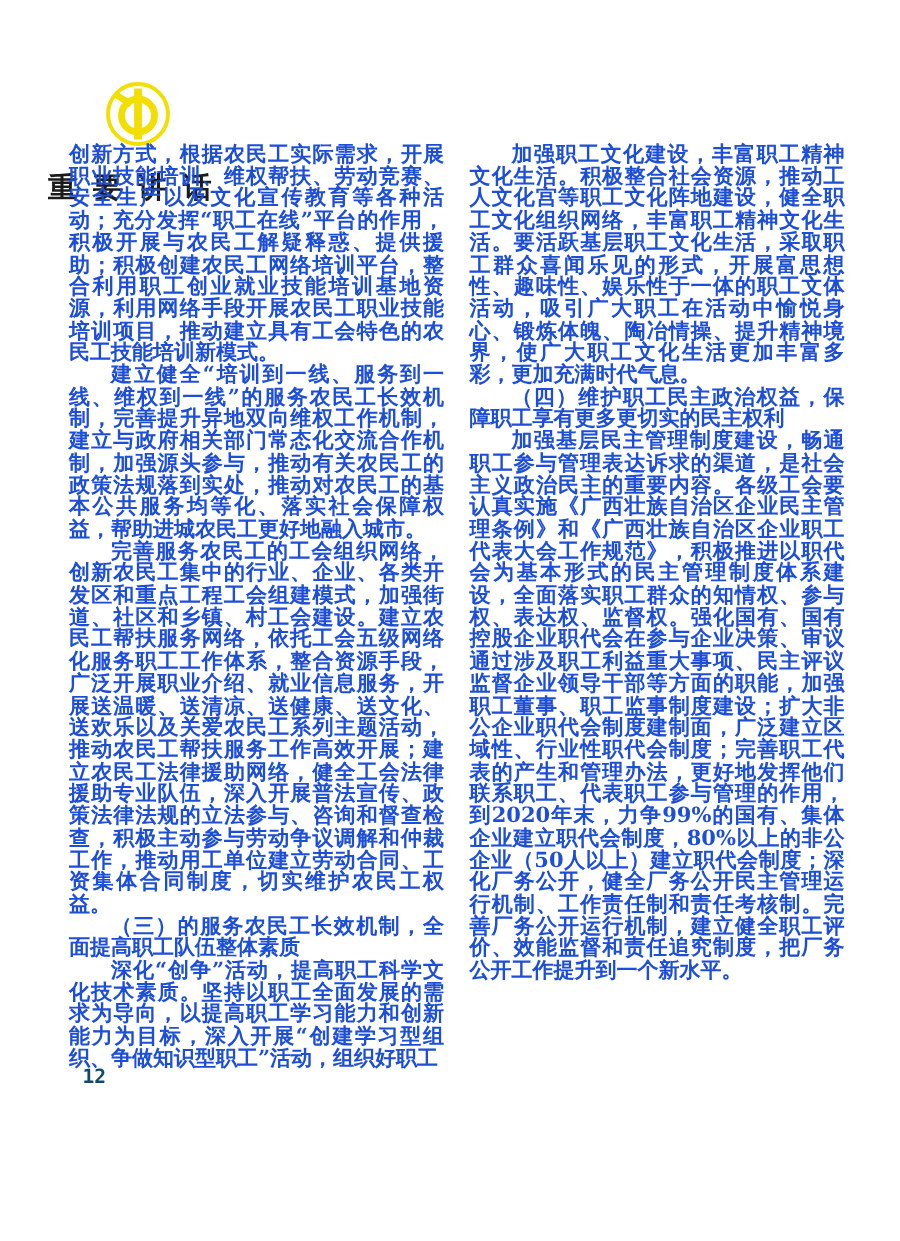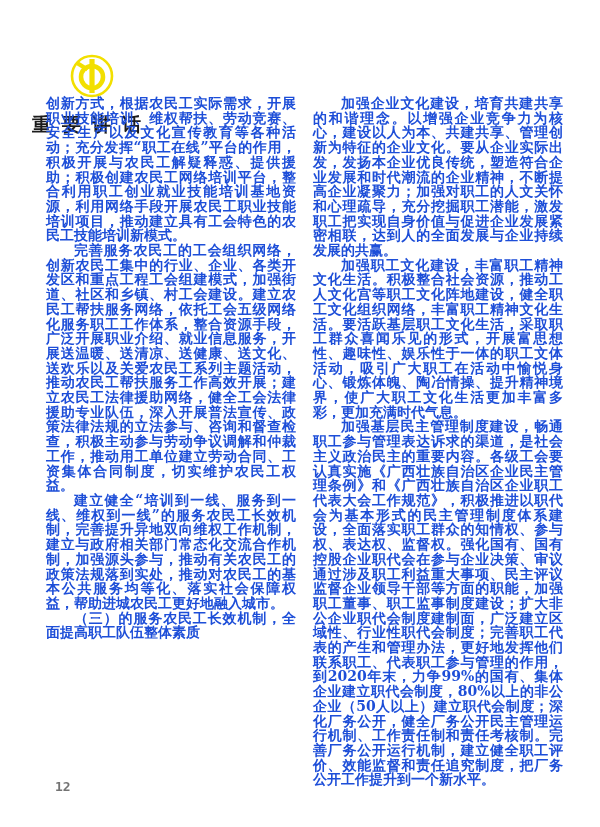--- a/index.html
+++ b/index.html
@@ -44,24 +44,24 @@
     line-height: 14.7px;
     font-weight: 700;
     color: #1d4ed8;
     text-align: justify;
     text-justify: inter-ideograph;
   }
   .col p { margin: 0; }
   .col p.indent { text-indent: 2em; }
   .page-number {
     position: absolute;
-    left: 55px; top: 779px;
+    left: 55px; top: 711px;
     font-size: 13px;
     font-weight: 700;
-    color: #737373;
+    color: #0c4a6e;
     font-family: "DejaVu Sans Mono", "Liberation Mono", monospace;
   }
 </style>
 </head>
 <body>
 
 <div class="page">
 
   <div class="header">
     <svg class="logo" viewBox="0 0 44 44" aria-hidden="true">
@@ -69,26 +69,27 @@
       <circle class="logo-paint" cx="22" cy="23" r="11" fill="none" stroke="#f2df00" stroke-width="4.6"></circle>
       <rect class="logo-paint" x="19.4" y="5" width="5.2" height="34" fill="#f2df00"></rect>
       <line class="logo-paint" x1="7" y1="9" x2="17.5" y2="15.5" stroke="#f2df00" stroke-width="4.4" fill="none"></line>
     </svg>
     <div class="page-title">重要讲话</div>
   </div>
 
   <div class="columns">
     <div class="col">
       <p>创新方式，根据农民工实际需求，开展职业技能培训、维权帮扶、劳动竞赛、安全生产以及文化宣传教育等各种活动；充分发挥“职工在线”平台的作用，积极开展与农民工解疑释惑、提供援助；积极创建农民工网络培训平台，整合利用职工创业就业技能培训基地资源，利用网络手段开展农民工职业技能培训项目，推动建立具有工会特色的农民工技能培训新模式。</p>
+      <p class="indent">建立健全“培训到一线、服务到一线、维权到一线”的服务农民工长效机制，完善提升异地双向维权工作机制，建立与政府相关部门常态化交流合作机制，加强源头参与，推动有关农民工的政策法规落到实处，推动对农民工的基本公共服务均等化、落实社会保障权益，帮助进城农民工更好地融入城市。</p>
       <p class="indent">完善服务农民工的工会组织网络，创新农民工集中的行业、企业、各类开发区和重点工程工会组建模式，加强街道、社区和乡镇、村工会建设。建立农民工帮扶服务网络，依托工会五级网络化服务职工工作体系，整合资源手段，广泛开展职业介绍、就业信息服务，开展送温暖、送清凉、送健康、送文化、送欢乐以及关爱农民工系列主题活动，推动农民工帮扶服务工作高效开展；建立农民工法律援助网络，健全工会法律援助专业队伍，深入开展普法宣传、政策法律法规的立法参与、咨询和督查检查，积极主动参与劳动争议调解和仲裁工作，推动用工单位建立劳动合同、工资集体合同制度，切实维护农民工权益。</p>
-      <p class="indent">建立健全“培训到一线、服务到一线、维权到一线”的服务农民工长效机制，完善提升异地双向维权工作机制，建立与政府相关部门常态化交流合作机制，加强源头参与，推动有关农民工的政策法规落到实处，推动对农民工的基本公共服务均等化、落实社会保障权益，帮助进城农民工更好地融入城市。</p>
       <p class="indent">（三）的服务农民工长效机制，全面提高职工队伍整体素质</p>
+      <p class="indent">深化“创争”活动，提高职工科学文化技术素质。坚持以职工全面发展的需求为导向，以提高职工学习能力和创新能力为目标，深入开展“创建学习型组织、争做知识型职工”活动，组织好职工</p>
     </div>
     <div class="col">
-      <p class="indent">加强企业文化建设，培育共建共享的和谐理念。以增强企业竞争力为核心，建设以人为本、共建共享、管理创新为特征的企业文化。要从企业实际出发，发扬本企业优良传统，塑造符合企业发展和时代潮流的企业精神，不断提高企业凝聚力；加强对职工的人文关怀和心理疏导，充分挖掘职工潜能，激发职工把实现自身价值与促进企业发展紧密相联，达到人的全面发展与企业持续发展的共赢。</p>
       <p class="indent">加强职工文化建设，丰富职工精神文化生活。积极整合社会资源，推动工人文化宫等职工文化阵地建设，健全职工文化组织网络，丰富职工精神文化生活。要活跃基层职工文化生活，采取职工群众喜闻乐见的形式，开展富思想性、趣味性、娱乐性于一体的职工文体活动，吸引广大职工在活动中愉悦身心、锻炼体魄、陶冶情操、提升精神境界，使广大职工文化生活更加丰富多彩，更加充满时代气息。</p>
+      <p class="indent">（四）维护职工民主政治权益，保障职工享有更多更切实的民主权利</p>
       <p class="indent">加强基层民主管理制度建设，畅通职工参与管理表达诉求的渠道，是社会主义政治民主的重要内容。各级工会要认真实施《广西壮族自治区企业民主管理条例》和《广西壮族自治区企业职工代表大会工作规范》，积极推进以职代会为基本形式的民主管理制度体系建设，全面落实职工群众的知情权、参与权、表达权、监督权。强化国有、国有控股企业职代会在参与企业决策、审议通过涉及职工利益重大事项、民主评议监督企业领导干部等方面的职能，加强职工董事、职工监事制度建设；扩大非公企业职代会制度建制面，广泛建立区域性、行业性职代会制度；完善职工代表的产生和管理办法，更好地发挥他们联系职工、代表职工参与管理的作用，到2020年末，力争99%的国有、集体企业建立职代会制度，80%以上的非公企业（50人以上）建立职代会制度；深化厂务公开，健全厂务公开民主管理运行机制、工作责任制和责任考核制。完善厂务公开运行机制，建立健全职工评价、效能监督和责任追究制度，把厂务公开工作提升到一个新水平。</p>
     </div>
   </div>
 
   <div class="page-number">12</div>
 
 </div>
 
 </body></html>

